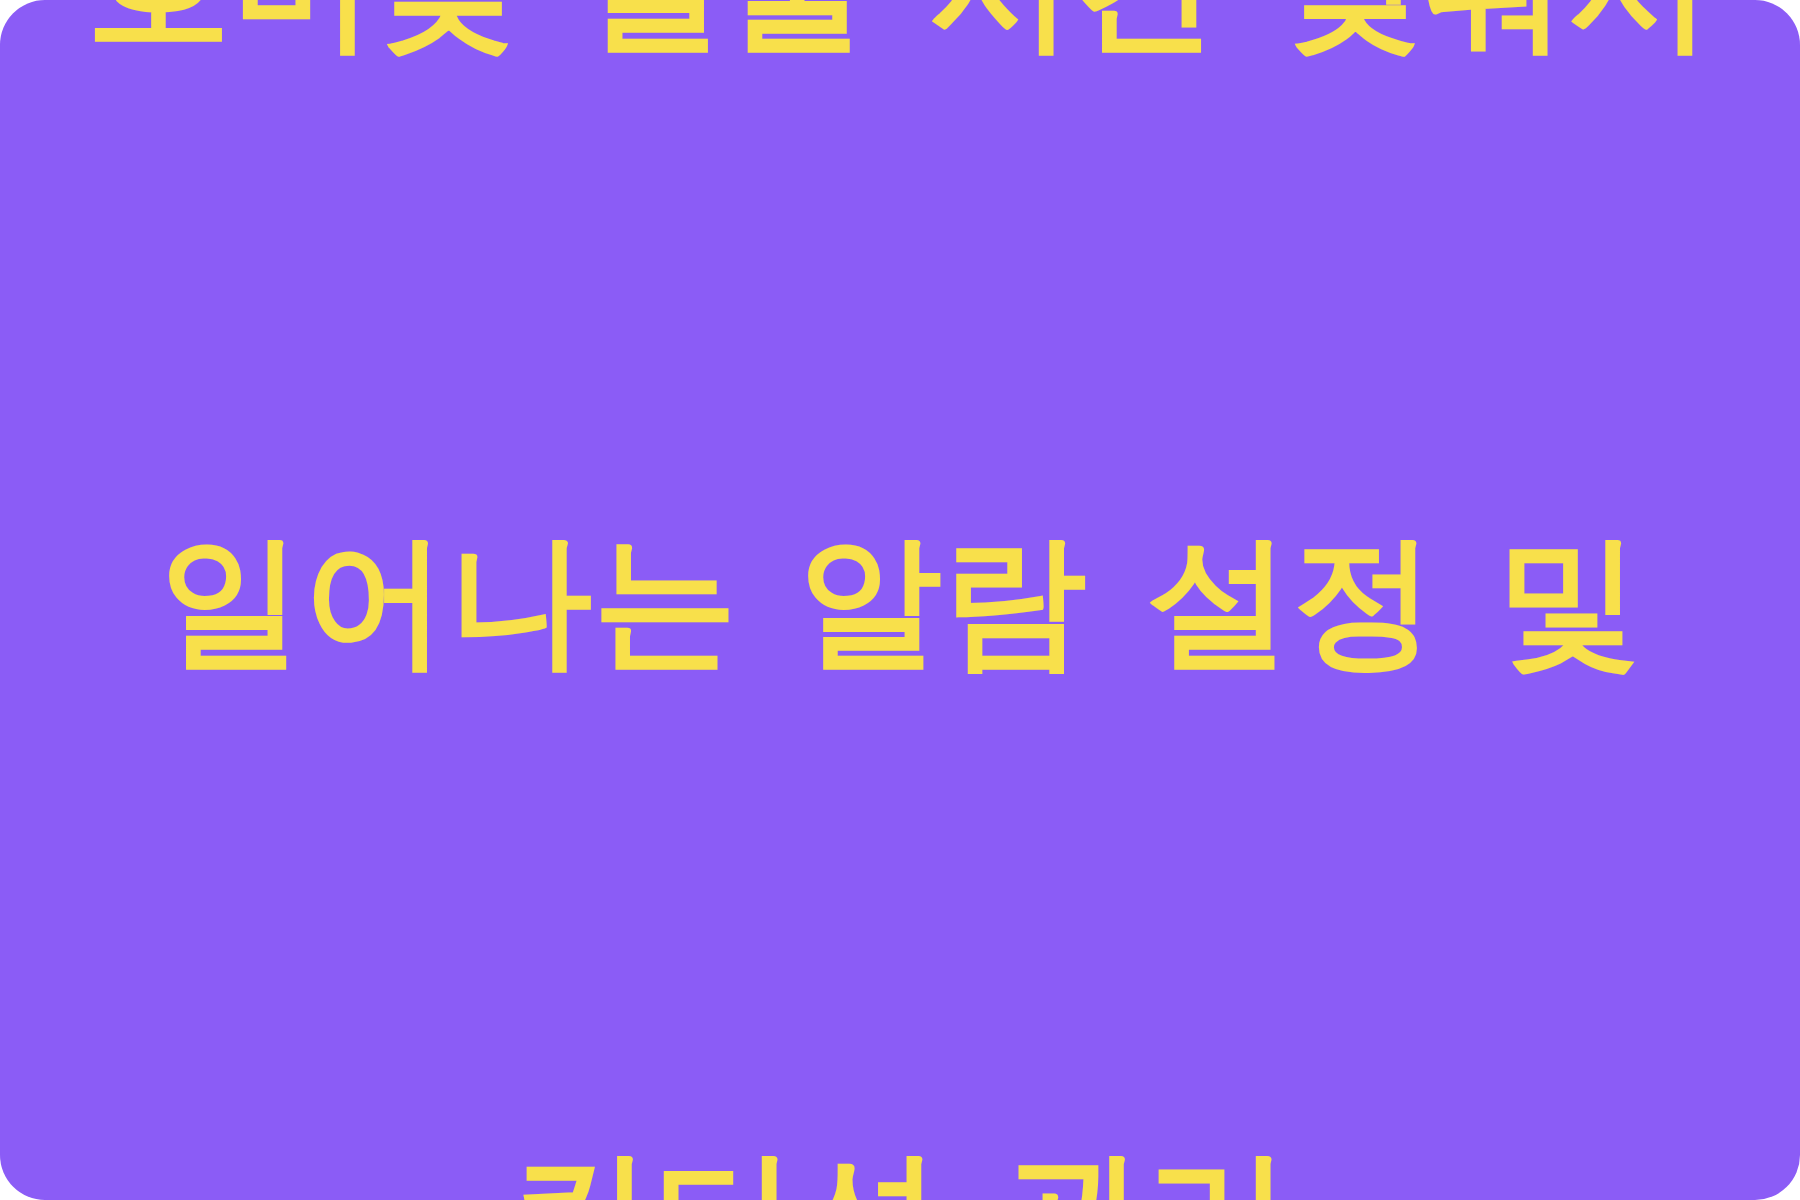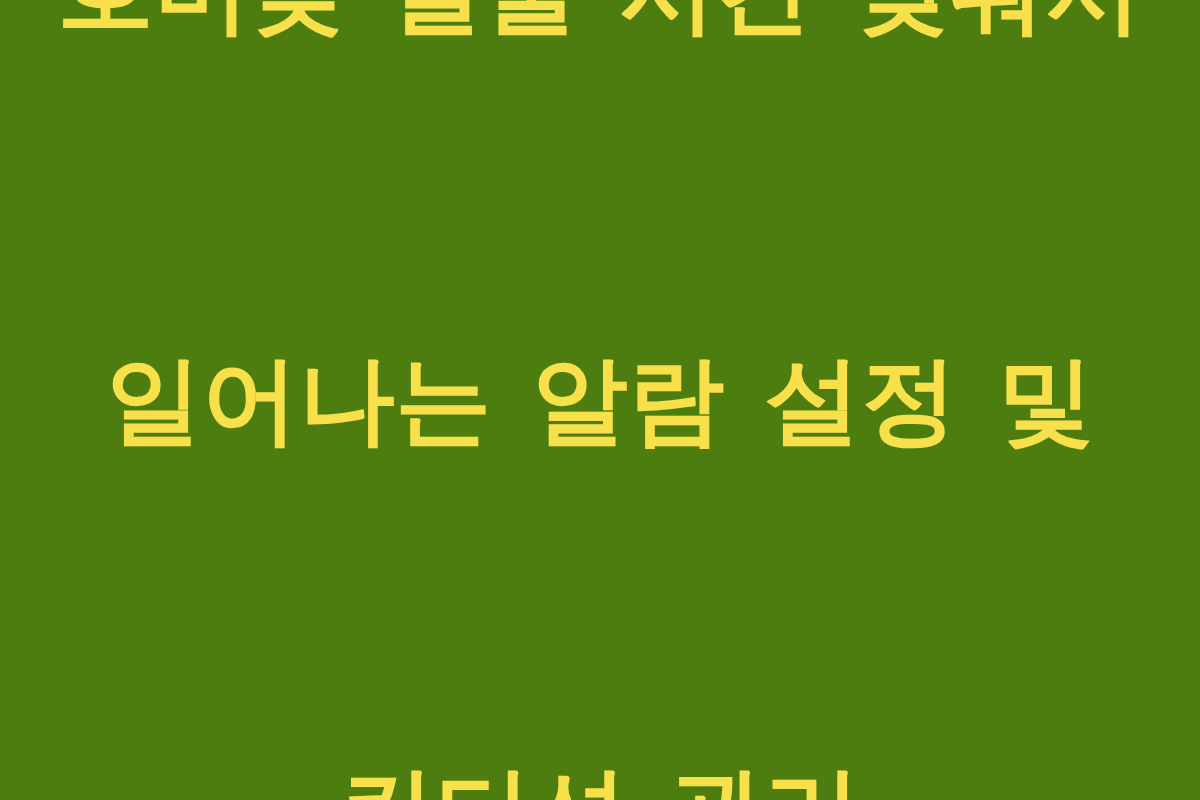--- a/index.html
+++ b/index.html
@@ -44,21 +44,21 @@
   }
 
   
   .headline-line {
     display: block;
   }
 </style>
 </head>
 <body>
 
-<div id="card" style="background-color: #4d7c0f;">
+<div id="card" style="background-color: #8b5cf6; border-radius: 30px;">
 
   <h1 id="headline" style="color: rgb(248, 224, 75); font-size: 96px; line-height: 137px;">
 
     <span class="headline-line">호미곶 일출 시간 맞춰서</span>
 
     <span class="headline-line">일어나는 알람 설정 및</span>
 
     <span class="headline-line">컨디션 관리</span>
 
   </h1>

